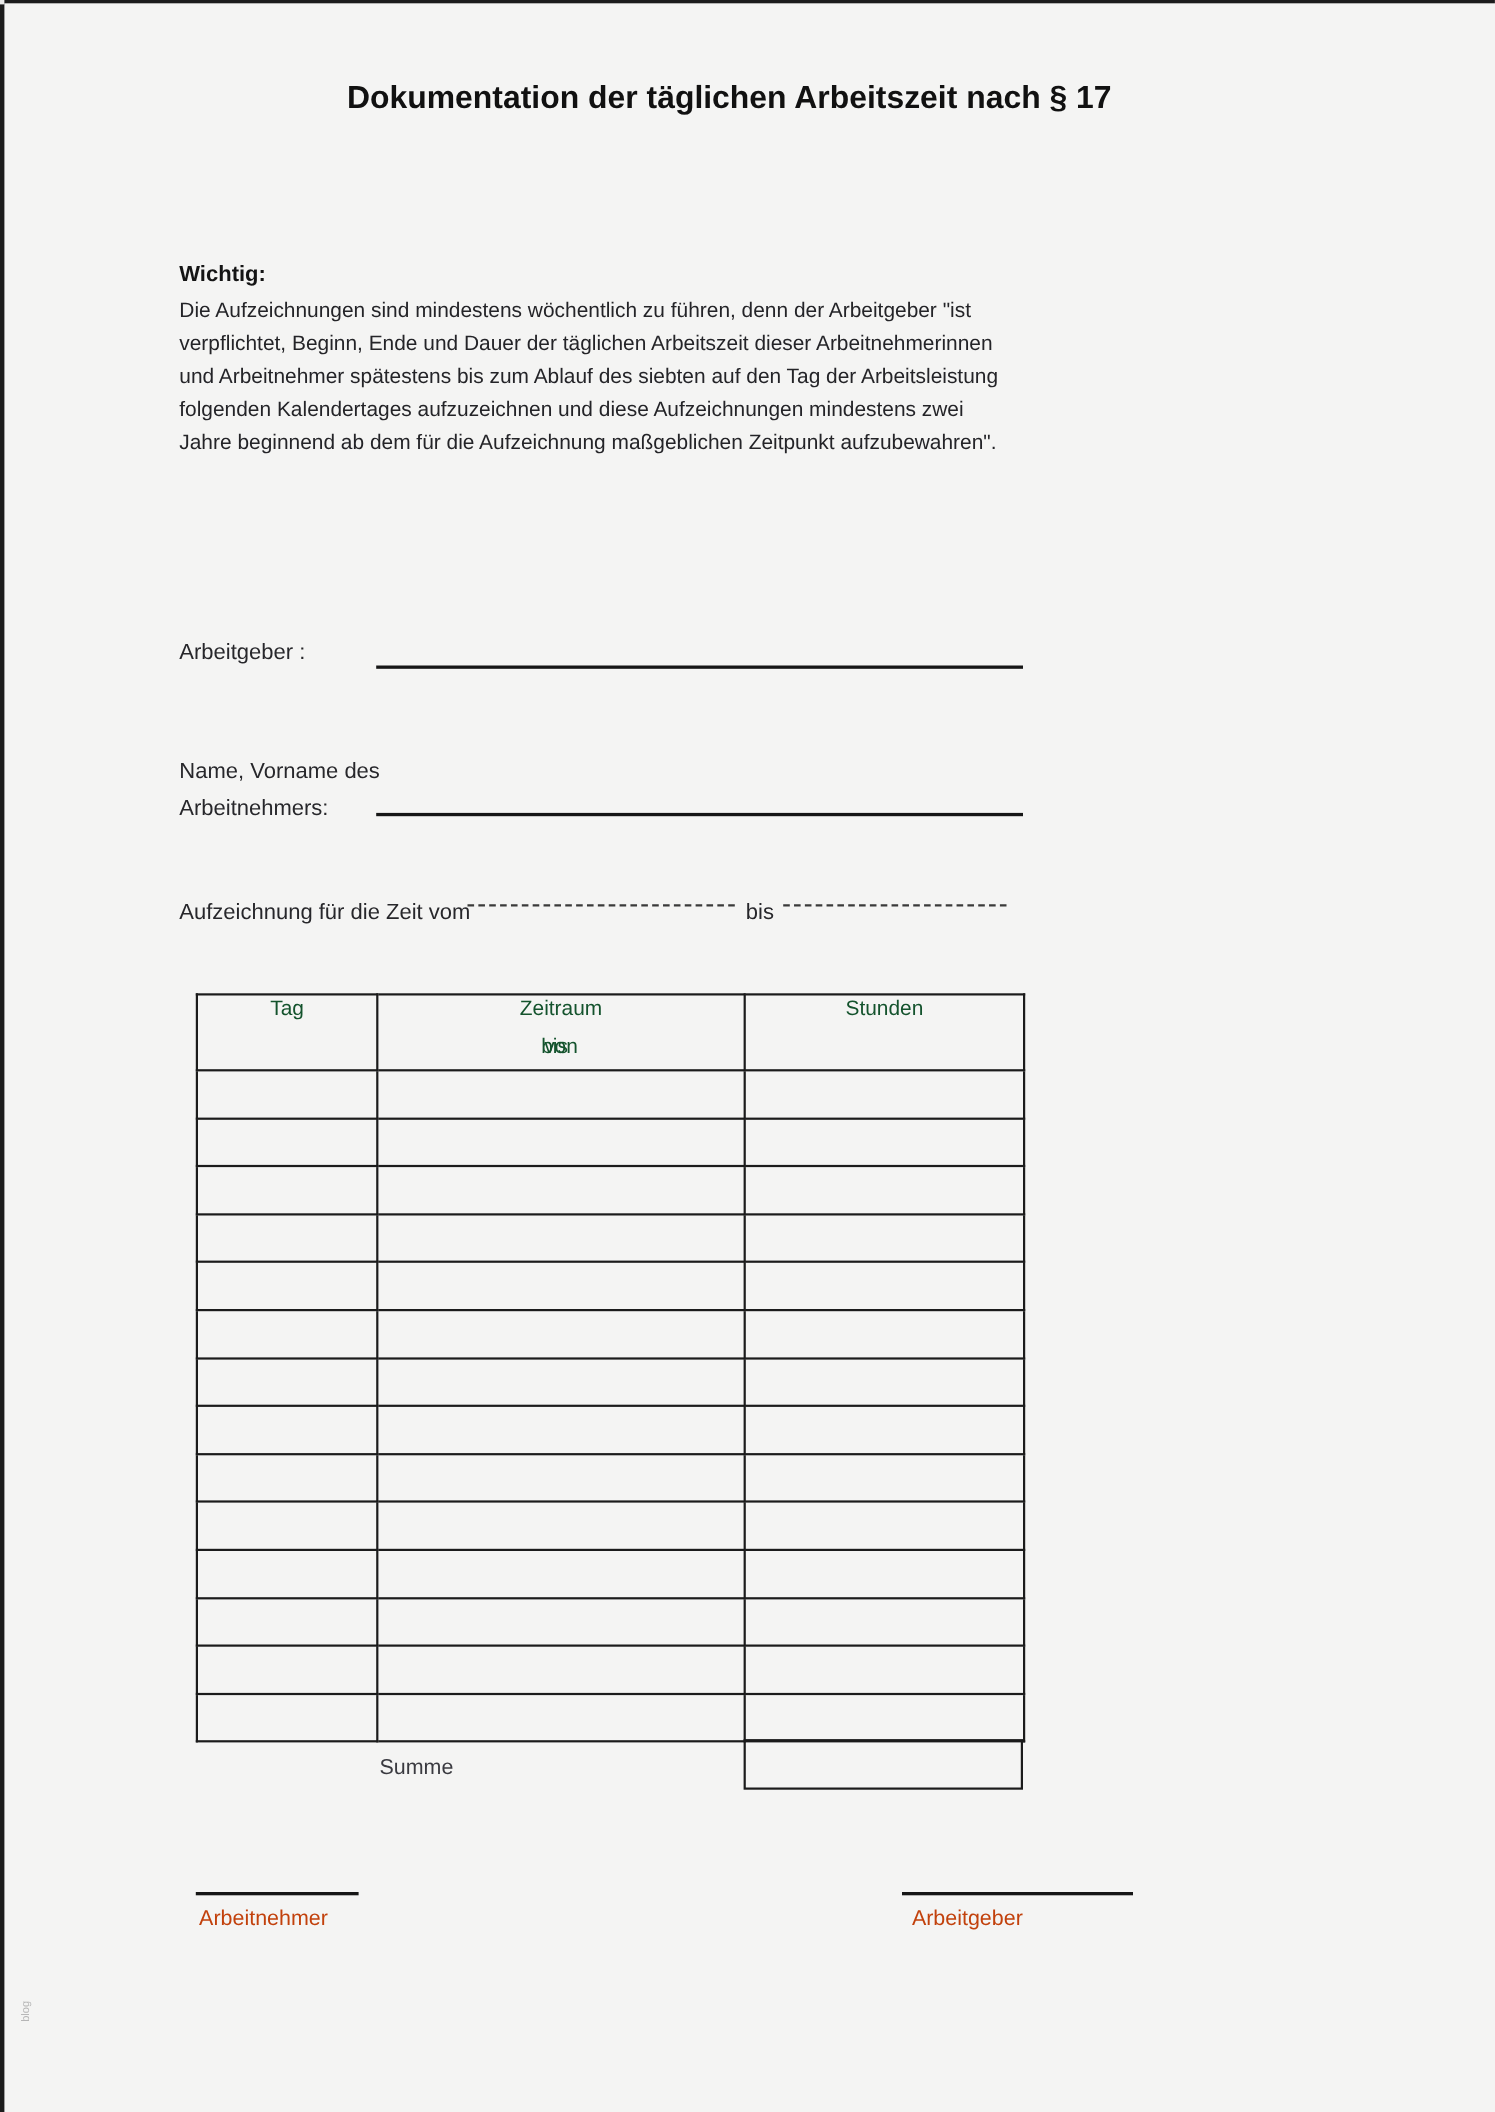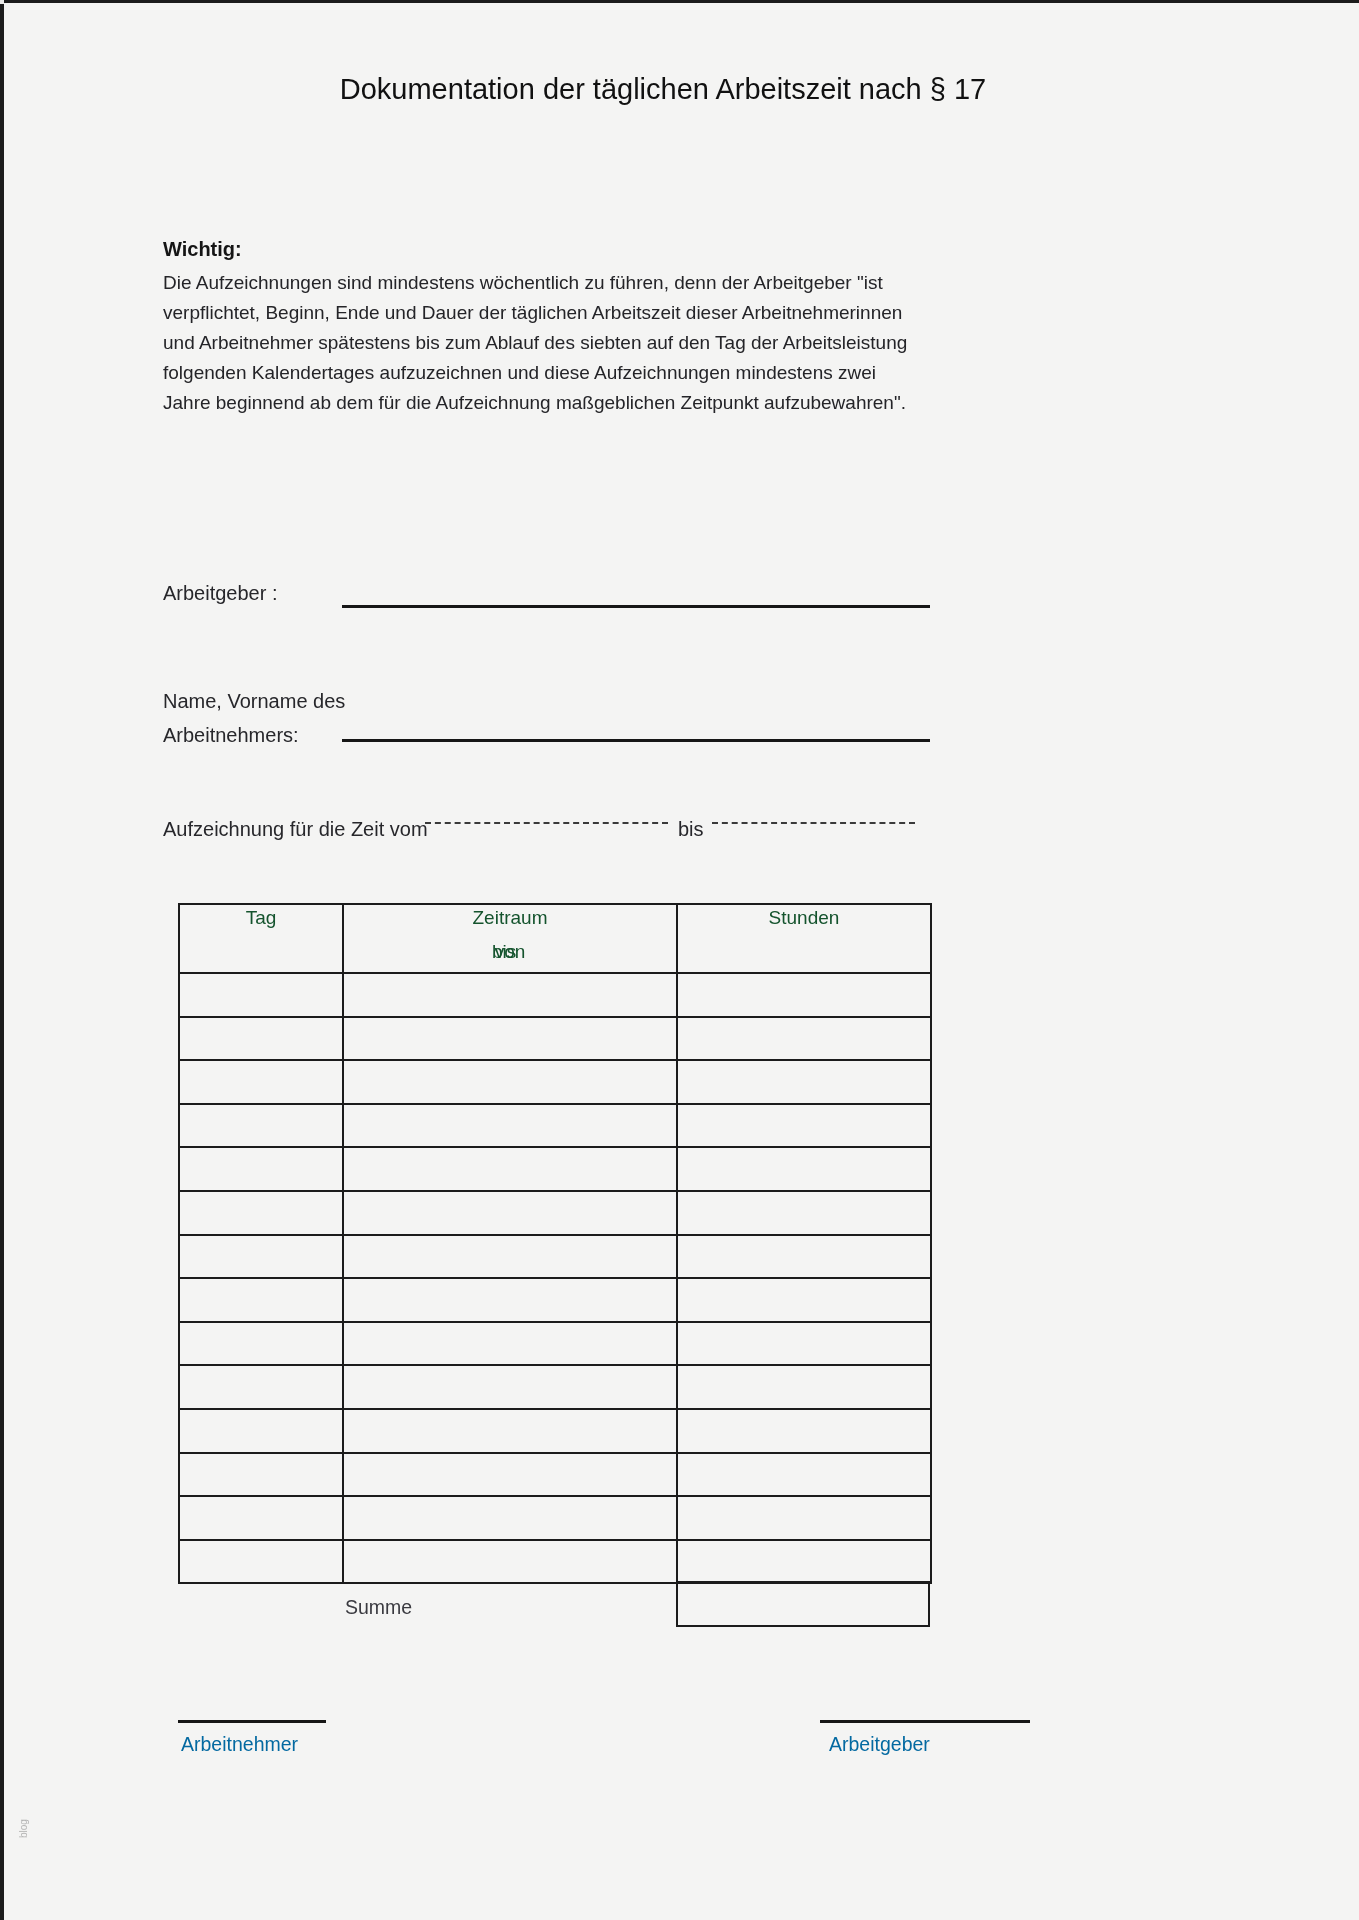--- a/index.html
+++ b/index.html
@@ -11,21 +11,21 @@
   }
   .abs{position:absolute;}
 
   
   .edge-left{left:0;top:3px;width:4px;height:1917px;background:#1c1c1c;}
   .edge-top{left:3px;top:0;width:1356px;height:3px;background:#1c1c1c;}
   .edge-notch{left:0;top:0;width:4px;height:4px;background:#e9e9e8;}
 
   
   .title{left:0;top:70px;width:1326px;text-align:center;
-         font-weight:normal;font-size:29px;line-height:38px;color:#111;}
+         font-weight:bold;font-size:29px;line-height:38px;color:#111;}
 
   
   .wichtig{left:163px;top:238px;font-size:20px;font-weight:bold;color:#151515;}
   .para{left:163px;top:268px;width:752px;font-size:19px;line-height:30px;color:#242428;}
 
   
   .label{font-size:20px;color:#27272b;text-align:center;}
   .fieldline{border-bottom:3px solid #161616;height:0;}
   .dashline{border-bottom:2px dashed #3a3a3a;height:0;}
 
@@ -39,21 +39,21 @@
   .zeitraum-head{display:flex;flex-direction:column;justify-content:space-between;height:60px;}
   .vonbis{position:relative;height:26px;}
   .vonbis .bis{position:absolute;left:140px;top:0;}
 
   .sum-cell{left:676px;top:1581px;width:254px;height:46px;
             border:2px solid #1b1b1b;box-sizing:border-box;}
   .summe{left:345px;top:1596px;font-size:19.5px;color:#3a3a40;}
 
   
   .sigline{border-top:3px solid #161616;height:0;}
-  .siglabel{font-size:19.5px;color:#0369a1;}
+  .siglabel{font-size:19.5px;color:#c2410c;}
 
   .watermark{left:18px;top:1838px;font-size:10px;color:#b5b5b5;
              transform:rotate(-90deg);transform-origin:left top;}
 </style>
 </head>
 <body>
 
 <div class="abs edge-left"></div>
 <div class="abs edge-top"></div>
 <div class="abs edge-notch"></div>

